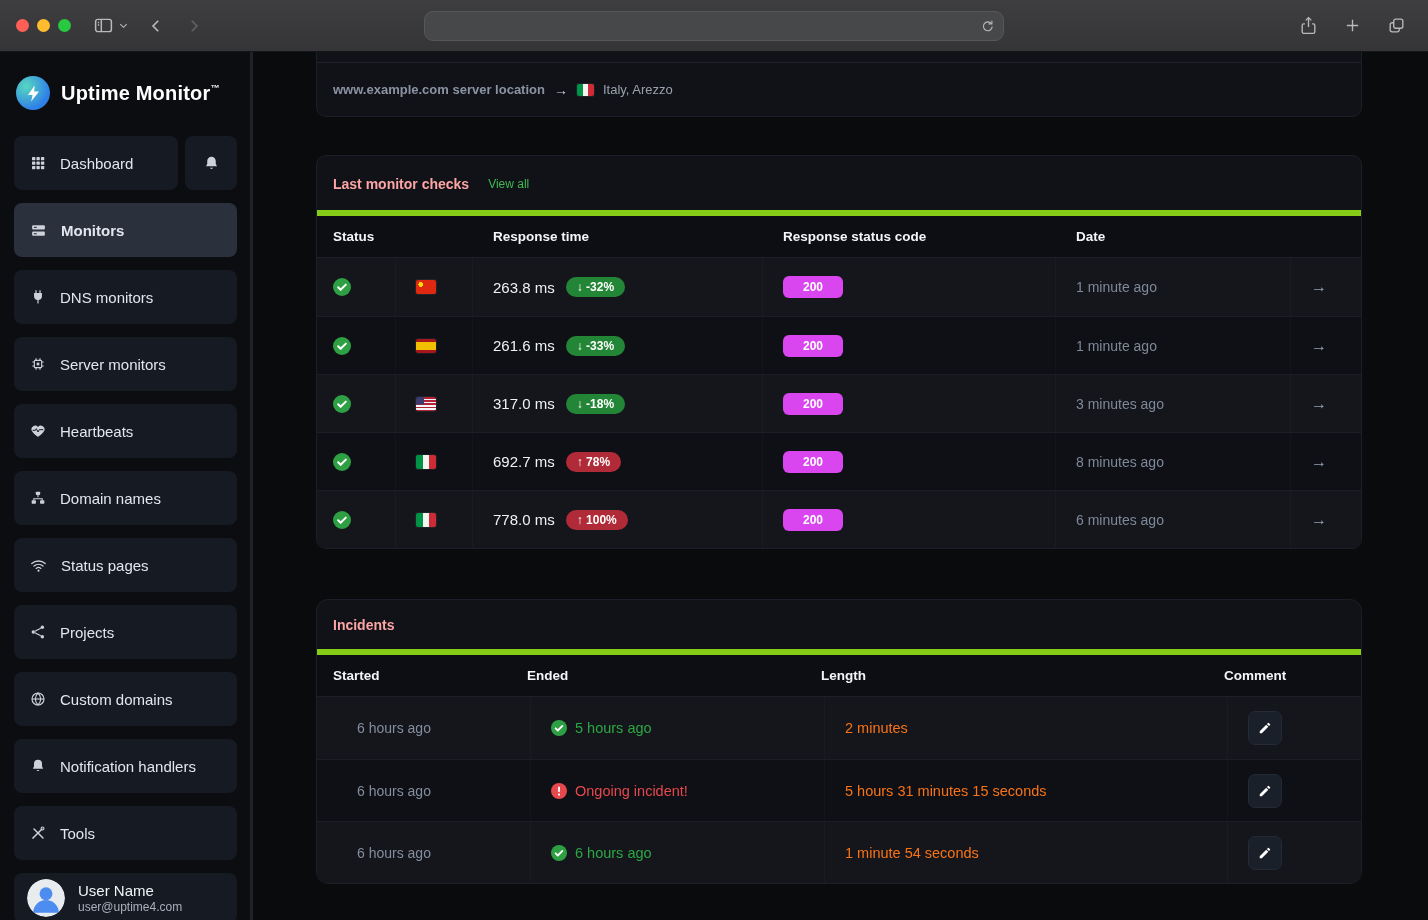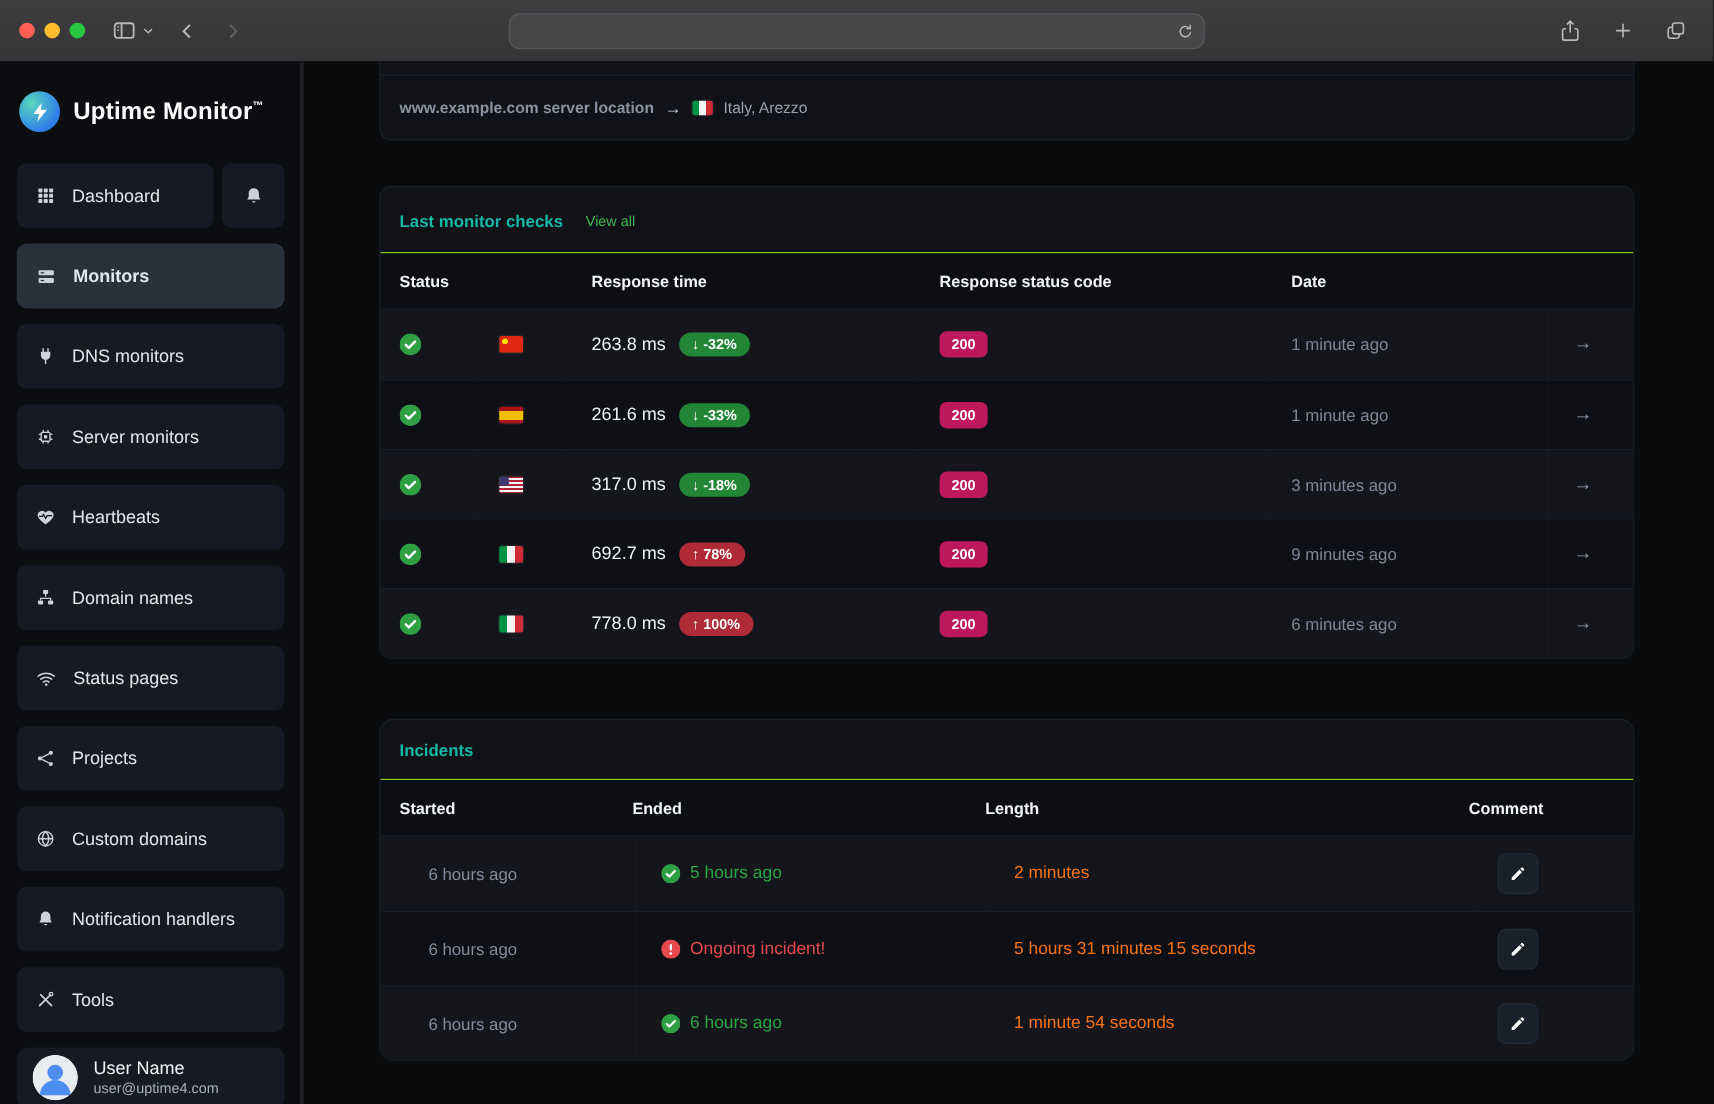--- a/index.html
+++ b/index.html
@@ -85,24 +85,24 @@
 
   .flag.it { background:linear-gradient(to right,#009246 0 33.4%,#f4f5f0 33.4% 66.7%,#ce2b37 66.7%); }
   .flag.cn { background:radial-gradient(circle at 24% 32%, #ffde00 0 13%, rgba(0,0,0,0) 14%), #de2910; }
   .flag.es { background:linear-gradient(to bottom,#aa151b 0 24%,#f1bf00 24% 76%,#aa151b 76%); }
   .flag.us { background:
       linear-gradient(#3c3b6e,#3c3b6e) left top/42% 54% no-repeat,
       repeating-linear-gradient(to bottom,#b22234 0 1.6px,#f5f6f8 1.6px 3.2px); }
 
   .card-checks { margin-top:38px; }
   .card-title-row { display:flex; align-items:center; padding:20px 16px 18px 16px; }
-  .card-title { font-size:14px; font-weight:700; color:#14b8a6; }
+  .card-title { font-size:14px; font-weight:700; color:#fca5a5; }
   .view-all { font-size:12px; color:#3fb950; margin-left:19px; cursor:pointer; text-decoration:none; }
 
-  .thead { background:#0c0e13; border-top:1px solid #84cc16; border-bottom:1px solid #1c2028;
+  .thead { background:#0c0e13; border-top:6px solid #84cc16; border-bottom:1px solid #1c2028;
            display:grid; align-items:center; height:48px; }
   .thead-checks { grid-template-columns:156px 290px 293px 235px auto; }
   .thead-incidents { grid-template-columns:190px 294px 403px auto; }
   .th { font-size:13.5px; font-weight:700; color:#f3f5f8; padding-left:20px; }
   .th:first-child { padding-left:16px; }
 
   .trow { display:grid; align-items:center; }
   .trow-checks { grid-template-columns:79px 77px 290px 293px 235px auto; height:58px; }
   .trow-incidents { grid-template-columns:190px 294px 403px auto; height:62px;padding-left:24px; }
   .trow:nth-child(odd) { background:#14161c; }
@@ -115,22 +115,22 @@
   .resp-time { font-size:15px; color:#eef1f5; }
   .pill {
     margin-left:11px; border-radius:999px; padding:4px 11px;
     font-size:12px; font-weight:700; color:#fff; display:inline-flex; align-items:center; line-height:1;
   }
   .pill.down { background:#238636; }
   .pill.up { background:#b02a37; }
   .pill.down::before { content:"\2193\00a0"; font-weight:400; }
   .pill.up::before { content:"\2191\00a0"; font-weight:400; }
   .code-badge {
-    background:#be185d; color:#fff; font-size:12px; font-weight:700;
-    border-radius:6px; padding:5px 10px; line-height:1;
+    background:#d946ef; color:#fff; font-size:12px; font-weight:700;
+    border-radius:6px; padding:5px 20px; line-height:1;
   }
   .date-text { font-size:14px; color:#7f8898; }
   .row-arrow { font-size:16px; color:#94a0b4; cursor:pointer; background:none; border:none; }
 
   .card-incidents { margin-top:50px;border-radius:12px; }
   .card-incidents .card-title-row { padding:17px 16px 16px 16px; }
   .started-text { font-size:14px; color:#848d9d; }
   .ended { display:flex; align-items:center; gap:8px; font-size:14.5px; }
   .ended.resolved { color:#2ca744; }
   .ended.ongoing { color:#e5484d; }
@@ -494,21 +494,21 @@
               <span class="flag it"></span>
             </span>
           <span class="td">
               <span class="resp-time">692.7 ms</span>
               <span class="pill up">78%</span>
             </span>
           <span class="td">
               <span class="code-badge">200</span>
             </span>
           <span class="td">
-              <span class="date-text">9 minutes ago</span>
+              <span class="date-text">8 minutes ago</span>
             </span>
           <span class="td">
               <button class="row-arrow">→</button>
             </span>
         </div>
 
         <div class="trow trow-checks">
           <span class="td">
               <span>
                 <svg width="18" height="18" viewBox="0 0 16 16">

